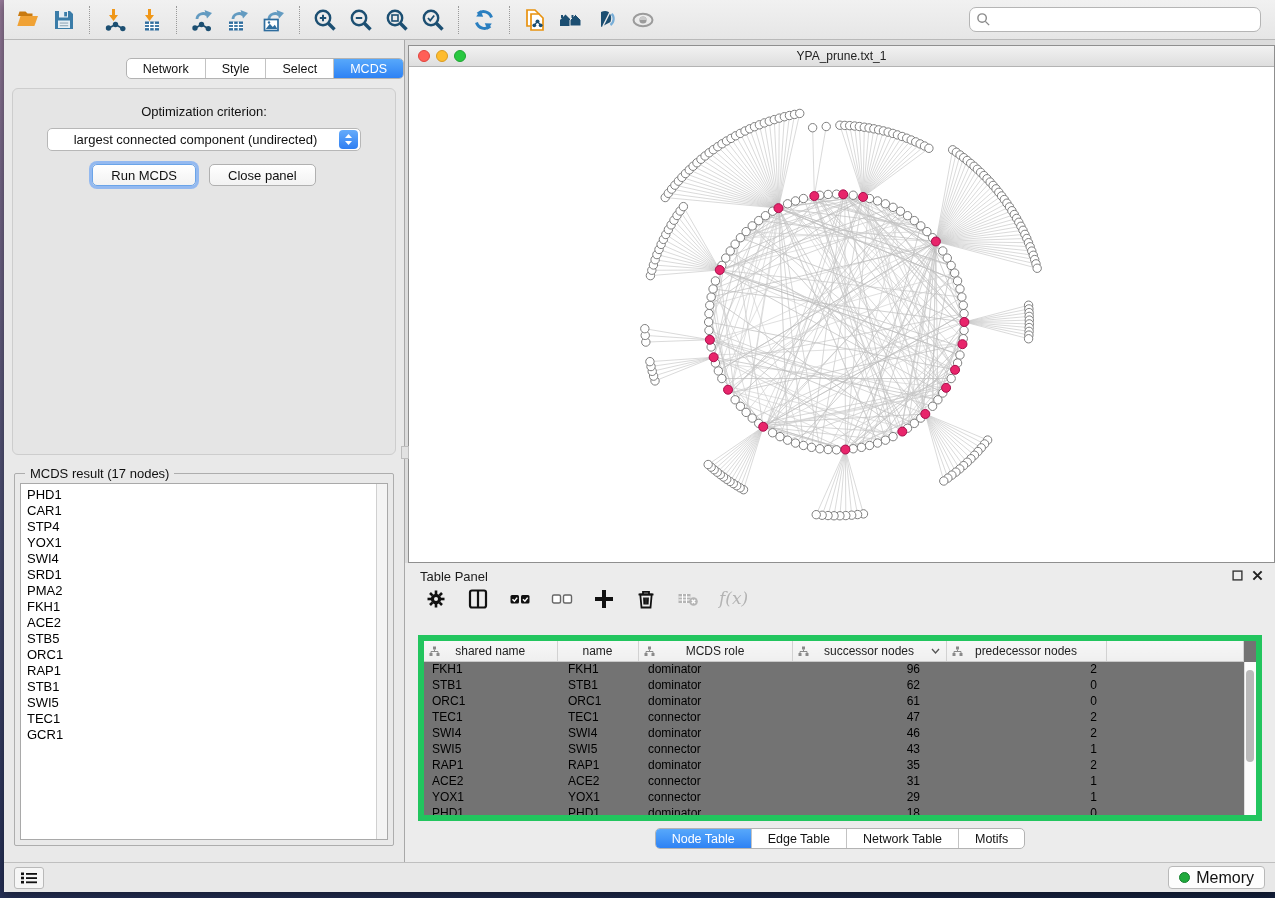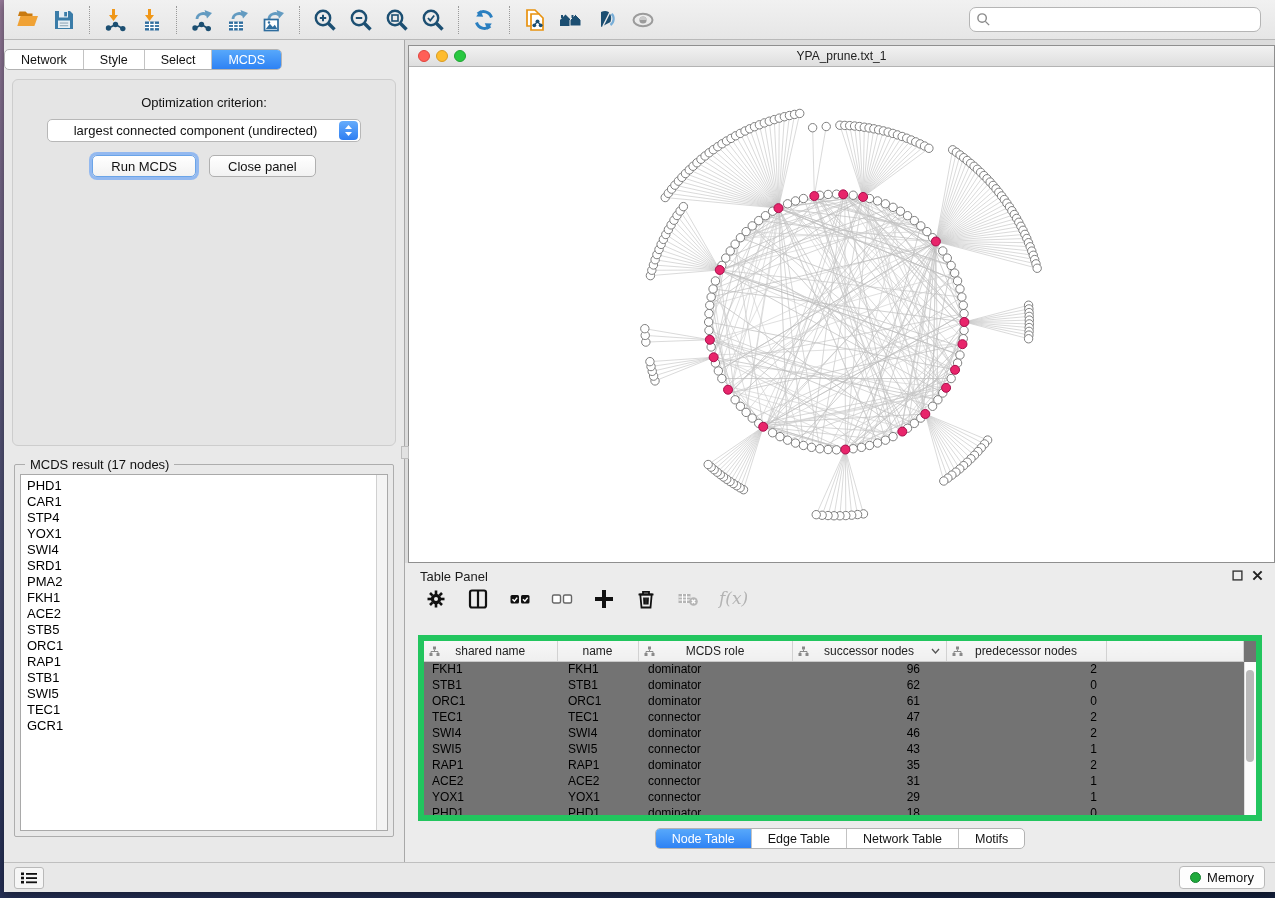--- a/index.html
+++ b/index.html
@@ -30,21 +30,21 @@
   .searchwrap svg { width:15px; height:15px; flex:none; }
   .searchwrap input { border:none; outline:none; flex:1; height:20px; font-size:12px; margin-left:4px; background:transparent; }
   
   .main { flex:1; display:flex; min-height:0; background:#dcdcdc; position:relative; }
   
   .cpanel { width:401px; flex:none; background:#e9e9e9; border-right:1px solid #a8a8a8; position:relative; }
   .cp-header { height:26px; position:relative; }
   .cp-title { position:absolute; left:14px; top:6px; font-size:13px; color:#1c1c1c; }
   .winbtns { position:absolute; right:12px; top:7px; display:flex; gap:9px; }
   .winbtns svg { width:11px; height:11px; }
-  .tabbar { display:flex; justify-content:flex-start; margin-top:9px; }
+  .tabbar { display:flex; justify-content:flex-end; margin-top:18px; }
   .seg { display:inline-flex; background:#fff; border:1px solid #b3b3b3; border-radius:5px; overflow:hidden; height:21px; }
   .seg .tab {
     border:none; background:transparent; font-size:12.5px; color:#111;
     padding:0 16px; border-right:1px solid #c3c3c3; display:flex; align-items:center;
   }
   .seg .tab:last-child { border-right:none; }
   .seg .tab.active { background:linear-gradient(#57a8fb,#2e82f4); color:#fff; }
   .cp-card {
     margin:9px 8px 0 8px; height:367px; background:#e5e5e5;
     border:1px solid #cdcdcd; border-radius:6px; padding-top:15px;
@@ -120,21 +120,21 @@
   td.c3 { text-align:right; padding-right:26px;margin-top:34px; }
   td.c4 { text-align:right; padding-right:9px; }
   .vscroll { position:absolute; right:0; top:21px; bottom:0; width:12px; background:#fbfbfb; border-left:1px solid #dedede; }
   .vthumb { position:absolute; right:2px; top:8px; width:8px; height:92px; background:#b9b9b9; border-radius:4px; }
   .tp-tabs { flex:1; display:flex; justify-content:center; align-items:flex-start; padding-top:7px; }
   
   .statusbar { height:30px; flex:none; background:#e8e8e8; border-top:1px solid #bfbfbf; display:flex; align-items:center; padding:0 10px; }
   .listbtn { width:30px; height:22px; background:#f6f6f6; border:1px solid #b9b9b9; border-radius:3px; display:flex; align-items:center; justify-content:center; }
   .membtn {
     margin-left:auto; height:23px; background:#fdfdfd; border:1px solid #b9b9b9; border-radius:4px;
-    display:flex; align-items:center; gap:6px; padding:6px 10px; font-size:13px; color:#111;
+    display:flex; align-items:center; gap:6px; padding:6px 10px; font-size:16px; color:#111;
   }
   .memdot { width:11px; height:11px; border-radius:50%; background:#1faa3c; border:1px solid #158030; }
 </style>
 </head>
 <body>
 
 <div class="app">
 
   <div class="toolbar">
     <button class="tbtn">

